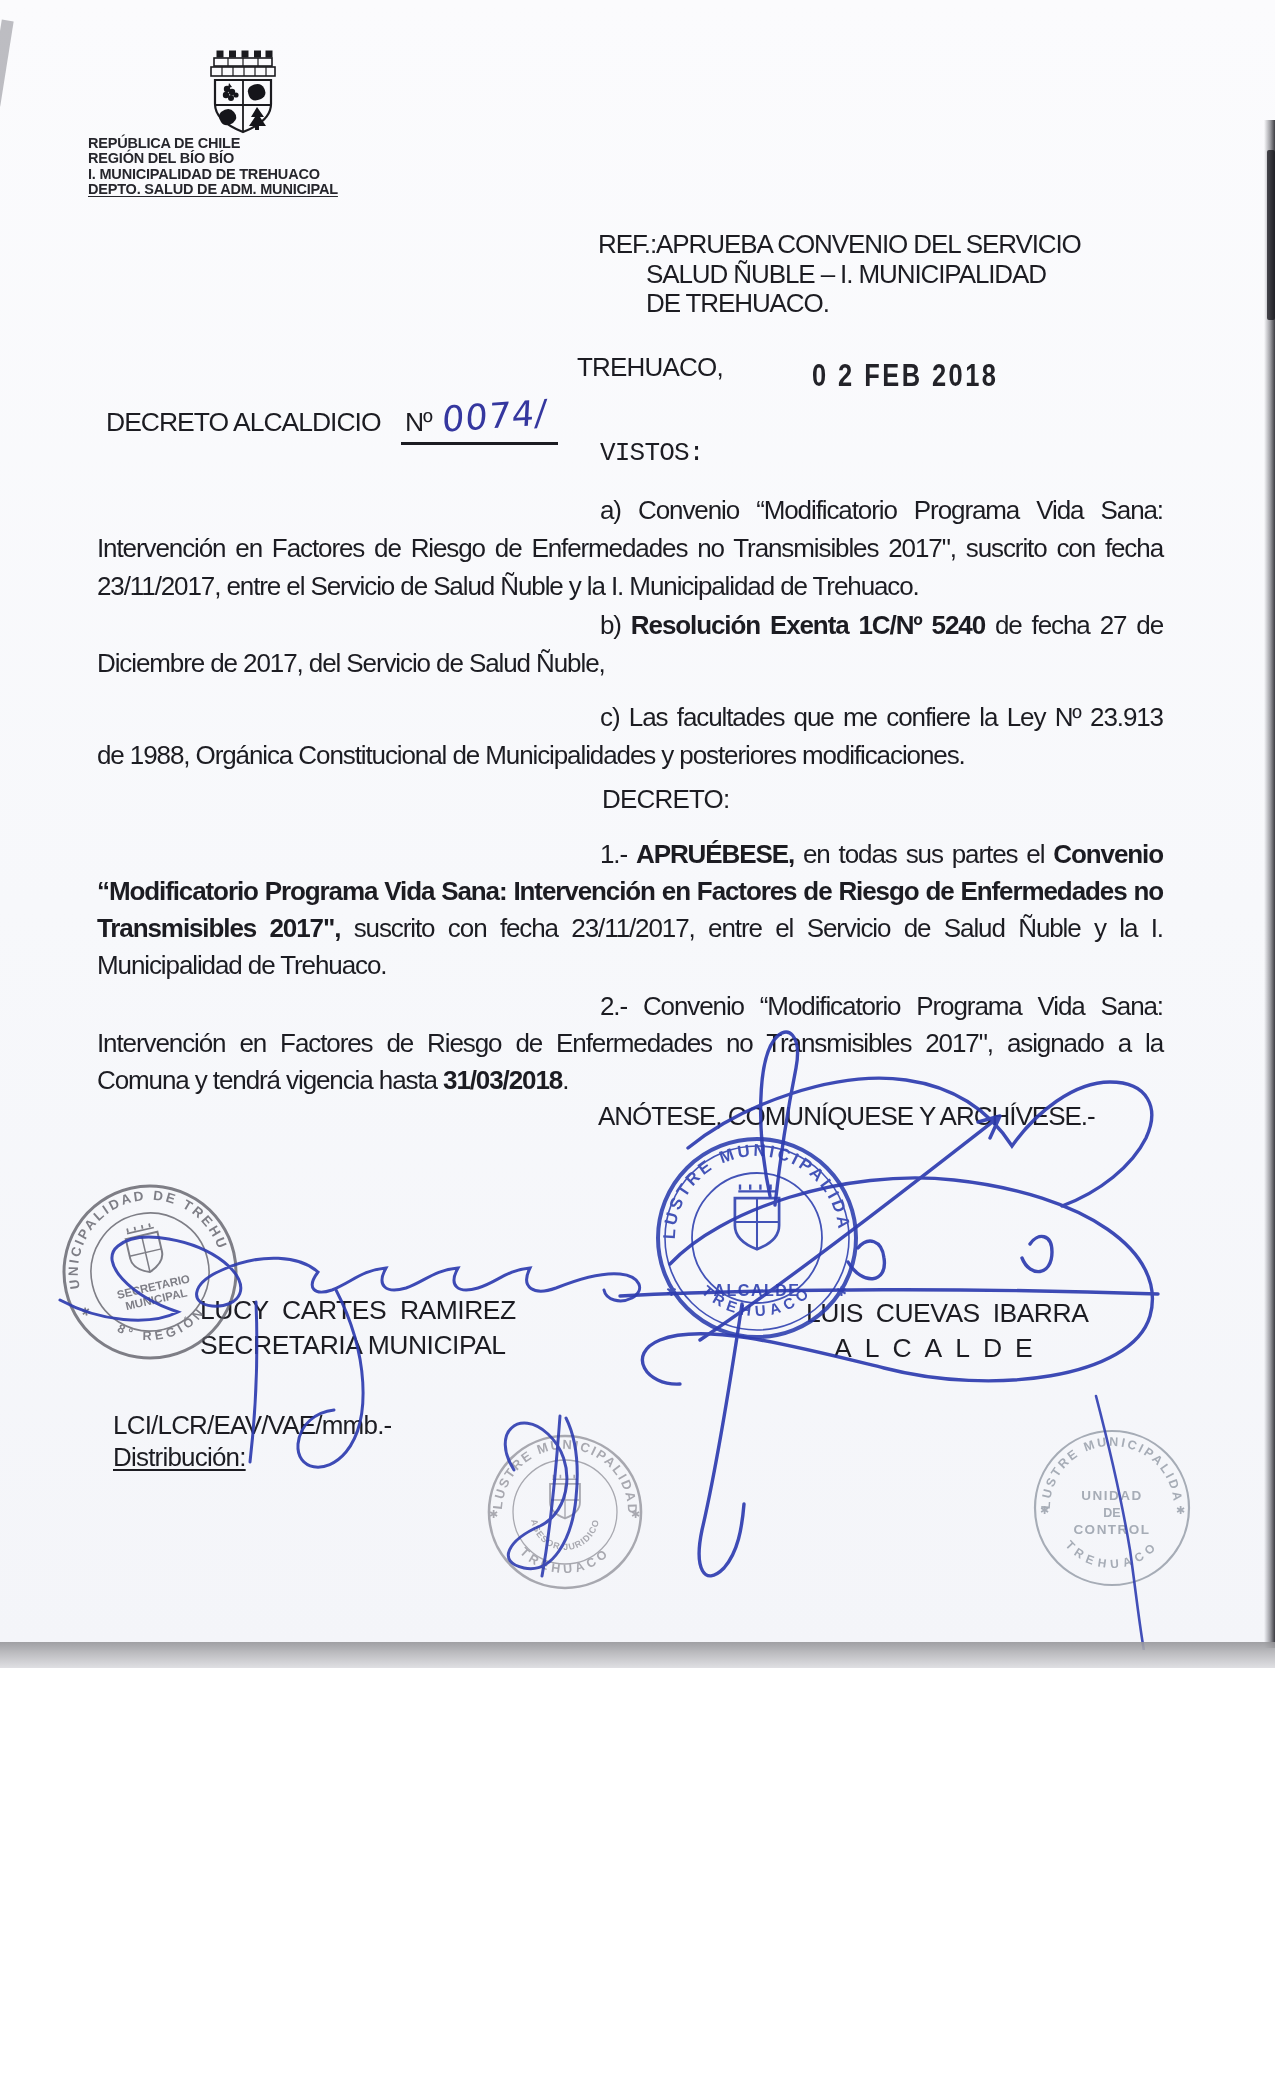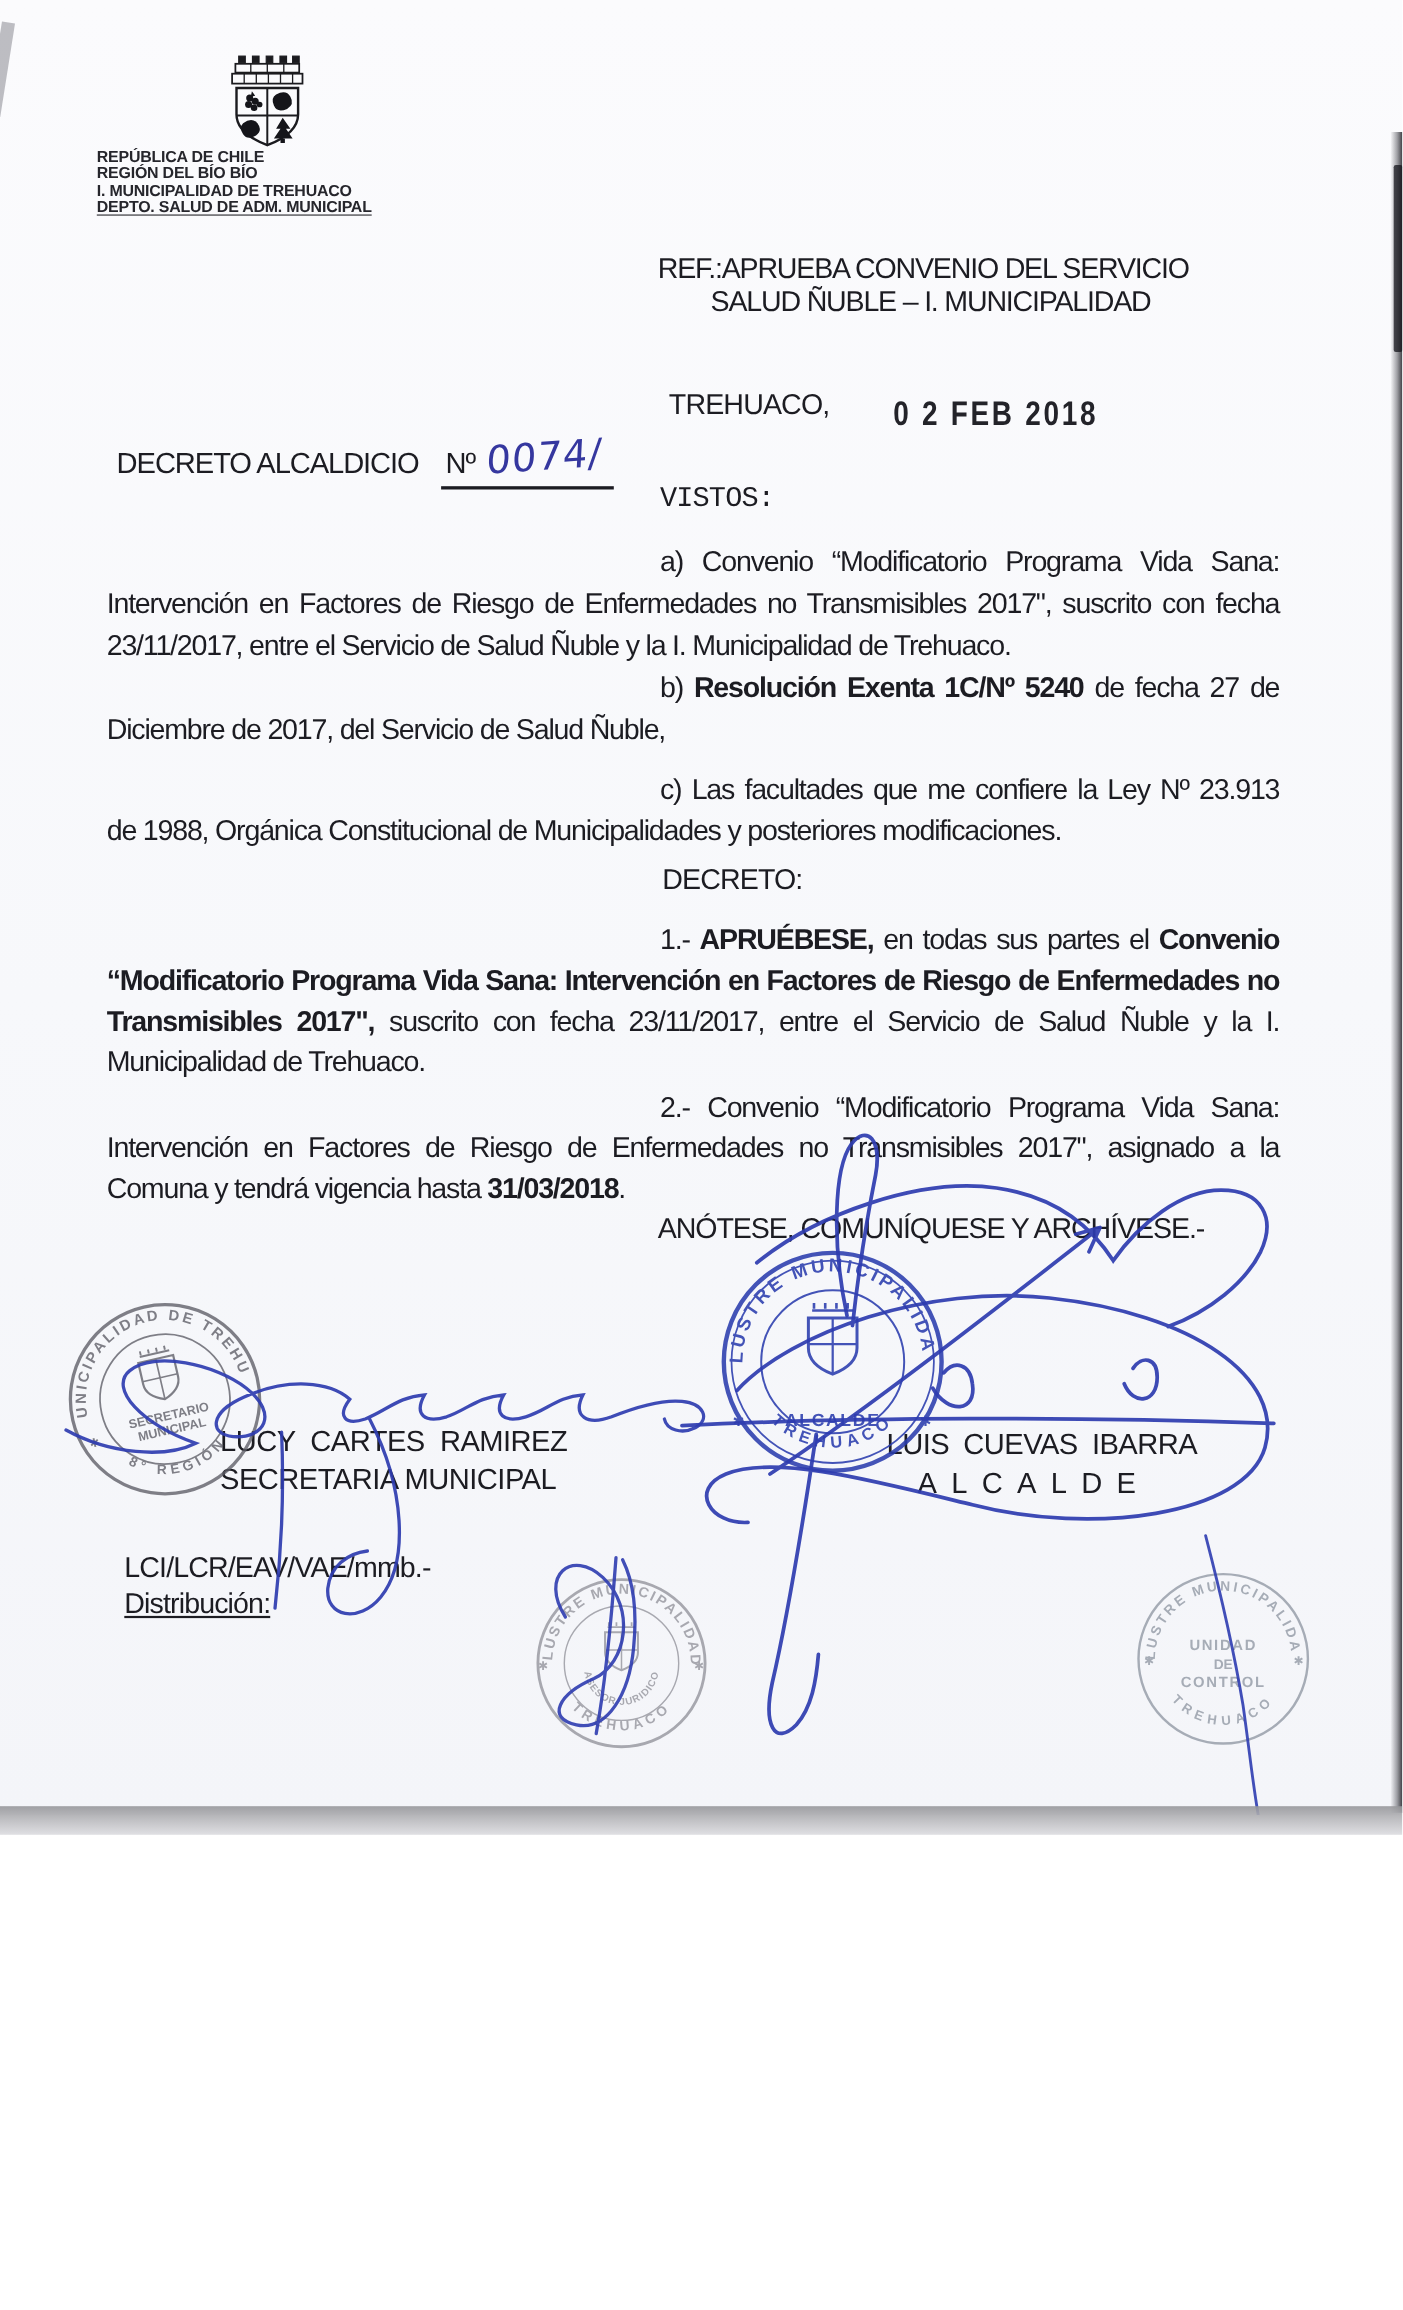--- a/index.html
+++ b/index.html
@@ -10,21 +10,21 @@
   .abs{position:absolute;}
   
   .crest{left:203px;top:50px;}
   .letterhead{left:88px;top:136px;width:312px;text-align:left;
               font-size:14.5px;line-height:15.4px;font-weight:700;letter-spacing:-0.2px;color:#26262c;}
   .letterhead .ul{text-decoration:underline;text-underline-offset:2px;}
   
   .refblock{left:598px;top:230px;font-size:26px;line-height:29.5px;letter-spacing:-1.1px;}
   .refblock .cont{margin-left:48px;}
   
-  .place{left:608px;top:352px;font-size:26px;letter-spacing:-0.8px;text-align:right;}
+  .place{left:577px;top:352px;font-size:26px;letter-spacing:-0.8px;text-align:right;}
   .datestamp{left:812px;top:358px;font-size:31px;font-weight:700;letter-spacing:3px;
              color:#232329;transform:scaleX(0.82);transform-origin:left top;white-space:nowrap;}
   .decreeline{left:106px;top:399px;font-size:26.5px;letter-spacing:-1px;white-space:nowrap;}
   .numgroup{display:inline-block;border-bottom:3px solid #1c1c22;padding:0 10px 3px 4px;margin-left:14px;}
   .handwritten{display:inline-block;font-family:"DejaVu Sans",sans-serif;font-size:35px;
                color:#35379f;transform:rotate(-4deg) skewX(-7deg);letter-spacing:1px;
                position:relative;top:-3px;margin-left:4px;}
   .vistos{left:600px;top:438px;font-size:26px;letter-spacing:-0.8px;font-family:Liberation Mono, monospace;}
   
   .para{left:97px;width:1066px;font-size:26px;line-height:38px;letter-spacing:-1.1px;
@@ -90,20 +90,21 @@
     <div class="abs letterhead">
       <div>REPÚBLICA DE CHILE</div>
       <div>REGIÓN  DEL BÍO BÍO</div>
       <div>I. MUNICIPALIDAD DE TREHUACO</div>
       <div class="ul">DEPTO. SALUD DE ADM. MUNICIPAL</div>
     </div>
 
     <div class="abs refblock">
       <div>REF.:APRUEBA CONVENIO DEL SERVICIO</div>
       <div class="cont">SALUD  ÑUBLE  –  I. MUNICIPALIDAD</div>
+      <div class="cont">DE TREHUACO.</div>
     </div>
 
     <div class="abs place">TREHUACO,</div>
     <div class="abs datestamp">0 2 FEB 2018</div>
 
     <div class="abs decreeline">
       <span>DECRETO ALCALDICIO</span>
       <span class="numgroup">
         <span>Nº</span>
         <span class="handwritten">0074/</span>

